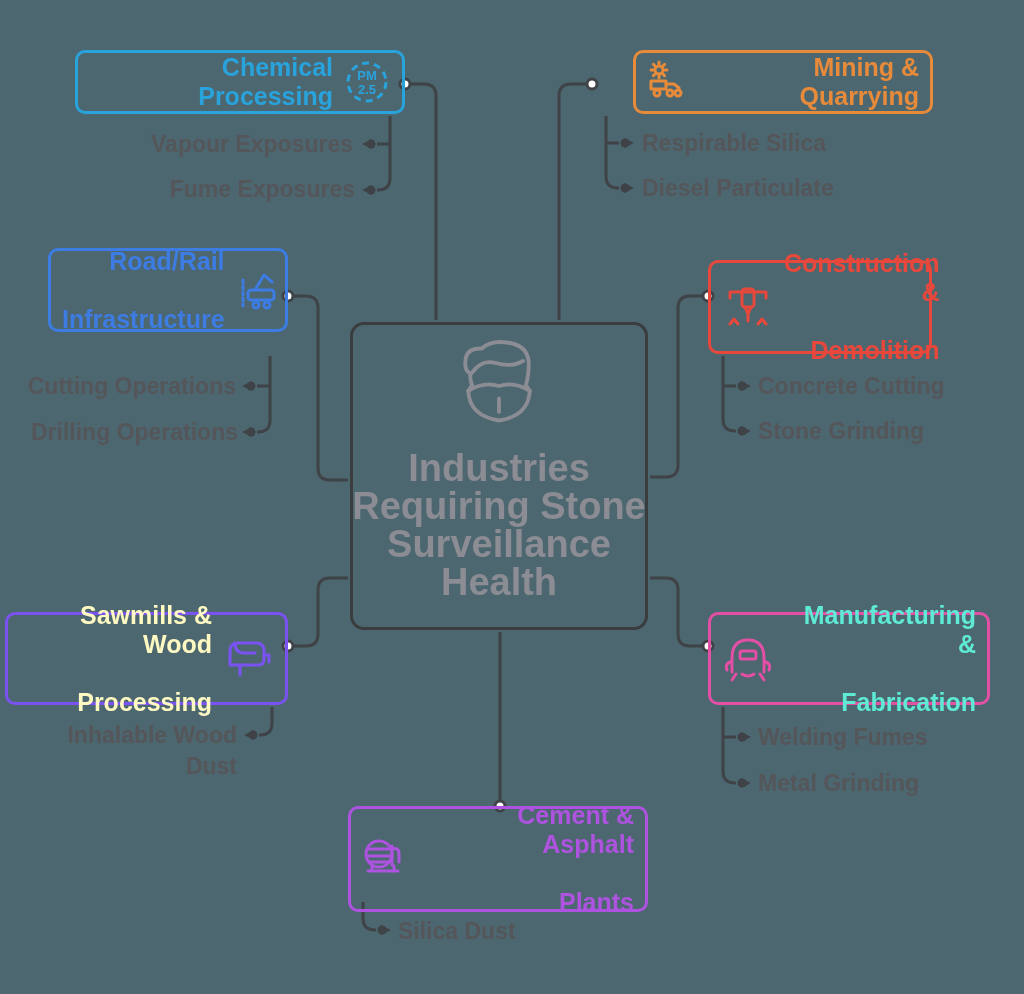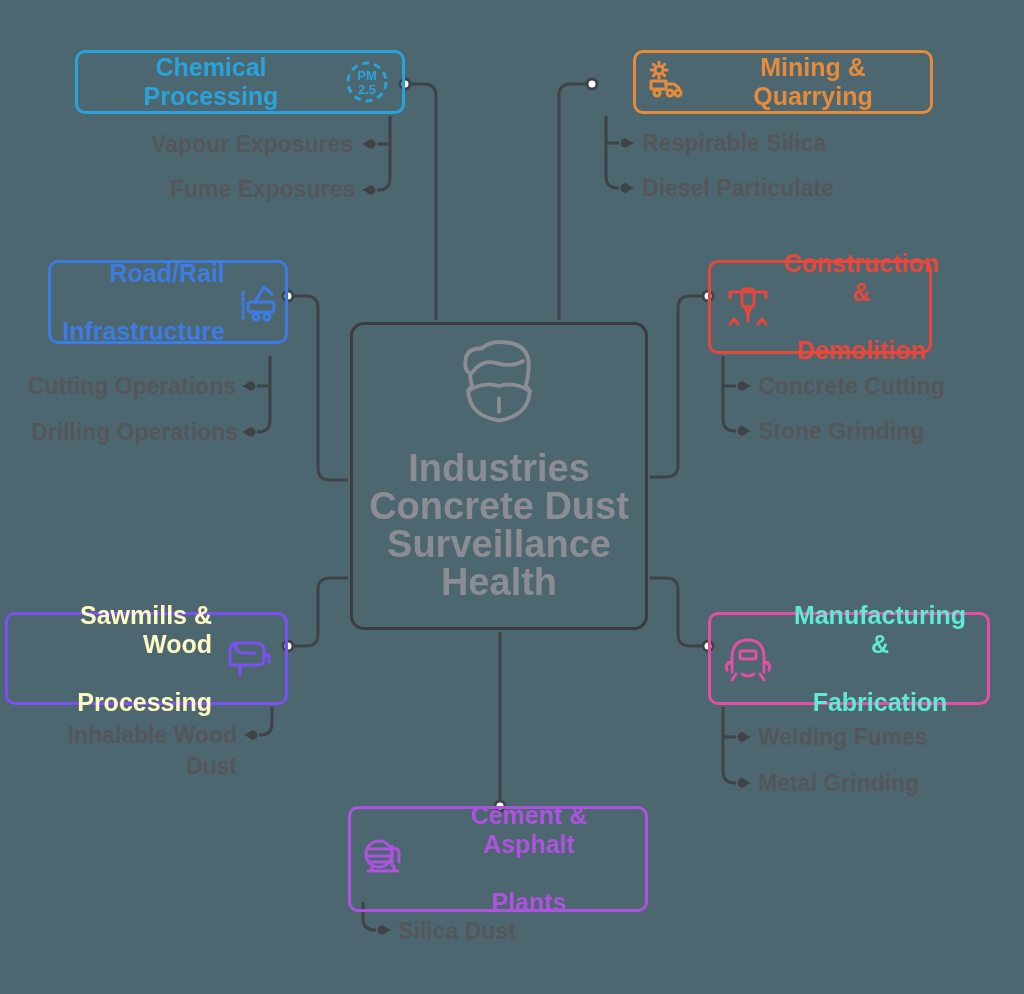--- a/index.html
+++ b/index.html
@@ -9,21 +9,21 @@
   }
   svg{display:block;}
   .wires{position:absolute;left:0;top:0;pointer-events:none;}
   .box{
     position:absolute;box-sizing:border-box;border:3px solid;border-radius:10px;
     display:flex;align-items:center;gap:10px;padding:0 11px;background:transparent;
   }
   .box-title{font-weight:700;font-size:25px;line-height:29px;white-space:pre-line;}
   .grow{flex:1;}
   .t-right{text-align:right;}
-  .t-left{text-align:center;}
+  .t-left{text-align:right;}
   .child-label{
     position:absolute;font-weight:700;font-size:23px;line-height:30px;
     color:#54565A;white-space:nowrap;
   }
   .child-label.two-line{white-space:normal;}
   .center-node{
     position:absolute;left:350px;top:322px;width:298px;height:308px;
     box-sizing:border-box;border:3px solid #3A3C3E;border-radius:14px;
     display:flex;flex-direction:column;align-items:center;padding-top:12px;
   }
@@ -121,21 +121,21 @@
         <circle cx="10" cy="34" r="3"></circle>
           <circle cx="23" cy="34" r="3"></circle>
           <circle cx="31" cy="34" r="3"></circle>
       </g>
     </svg>
     <span class="box-title grow t-left" style="color:#E78B3B;">Mining &amp; Quarrying</span>
   </div>
   <div class="child-label" style="left:642px;top:128px;">Respirable Silica</div>
   <div class="child-label" style="left:642px;top:173px;">Diesel Particulate</div>
 
-  <div class="box" style="left:48px;top:260px;width:240px;height:84px;border-color:#3D7CE3;">
+  <div class="box" style="left:48px;top:248px;width:240px;height:84px;border-color:#3D7CE3;">
     <span class="box-title grow t-right" style="color:#3D7CE3;"><span>Road/Rail</span><br>
       <span>Infrastructure</span>
     </span>
     <svg class="bicon" width="50" height="48" viewBox="0 0 50 48">
       <g stroke="#3D7CE3" stroke-width="3" fill="none" stroke-linecap="round" stroke-linejoin="round">
         <path d="M8,14 V40" stroke-dasharray="3 3"></path>
         <path d="M20,24 L29,9 L37,16"></path>
         <rect x="13" y="24" width="26" height="10" rx="3"></rect>
         <circle cx="21" cy="39" r="3"></circle>
           <circle cx="32" cy="39" r="3"></circle>
@@ -217,19 +217,19 @@
         <path d="M20,50 Q18,46 18,38 Q12,35 13,25 Q14,11 30,12 Q40,3 58,6 Q78,9 79,27 Q79,41 76,50"></path>
         <path d="M20,37 Q30,23 44,27 Q61,32 73,25"></path>
         <path d="M20,50 L16,56 M76,50 L80,56"></path>
         <path d="M16,56 Q32,46 48,51 Q64,46 80,56"></path>
         <path d="M16,56 Q17,82 48,87 Q79,82 80,56"></path>
         <path d="M48,64 V78"></path>
       </g>
     </svg>
     <div class="center-text">
       <div>Industries</div>
-      <div>Concrete Dust</div>
+      <div>Requiring Stone</div>
       <div>Surveillance</div>
       <div>Health</div>
     </div>
   </div>
 
 </div>
 
 </body></html>

